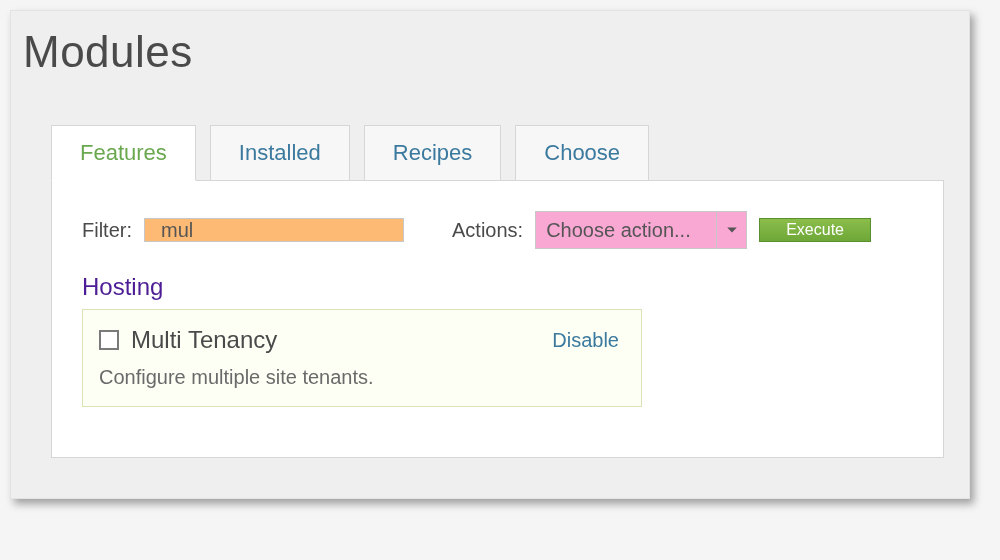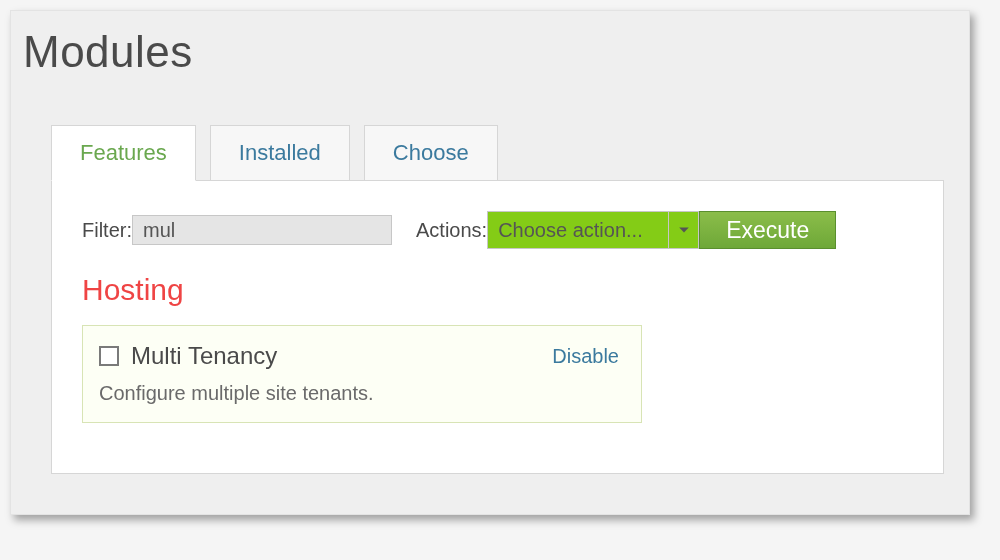--- a/index.html
+++ b/index.html
@@ -54,73 +54,74 @@
     background: #ffffff;
     border: 1px solid #d6d6d6;
     margin-left: 28px;
     padding: 30px 30px 50px 30px;
     position: relative;
     z-index: 1;
   }
   .toolbar {
     display: flex;
     align-items: center;
+    gap: 12px;
     margin-bottom: 24px;
   }
   .lbl {
     font-size: 20px;
     color: #4a4a4a;
   }
   .text-input {
     border: 1px solid #c7c7c7;
-    height: 30px;
-    padding: 4px 10px;
+    height: 24px;
+    padding: 4px 16px;
     font-size: 20px;
     color: #555;
     width: 260px;
-    background:#e5e5e5;
+    background:#fdba74;
   }
   .spacer { flex: 0 0 24px; }
   .select-wrap {
     display: flex;
     border: 1px solid #c7c7c7;
     height: 38px;
-    background:#84cc16;
+    background:#f9a8d4;
   }
   .select-text {
     padding: 4px 10px;
     font-size: 20px;
     color: #555;
     display:flex;
     align-items:center;
     min-width: 180px;
   }
   .select-btn {
     width: 30px;
     border-left: 1px solid #c7c7c7;
     display:flex;
     align-items:center;
     justify-content:center;
     cursor:pointer;
   }
   .select-btn svg { width:12px; height:12px; fill:#555; }
   .exec-btn {
-    height: 38px;
+    height: 24px;
     padding: 0 26px;
     background: linear-gradient(#8bbd4a,#6ea838);
     border: 1px solid #5a8f2e;
     color: #fff;
-    font-size: 23px;
+    font-size: 16px;
     cursor: pointer;
   }
   .group-title {
-    font-size: 30px;
-    color: #ef4444;
+    font-size: 24px;
+    color: #4c1d95;
     font-weight: 400;
-    margin-bottom: 18px;
+    margin-bottom: 8px;
   }
   .feature-card {
     border: 1px solid #d8e4b5;
     background: #fdfff5;
     padding: 16px 22px 17px 16px;
     width: 560px;
   }
   .feature-head {
     display:flex;
     align-items:center;
@@ -155,20 +156,21 @@
 <body>
 
 <div class="page-wrap">
   <div class="page">
 
     <h1 class="page-title">Modules</h1>
 
     <div class="tabstrip">
       <div class="tab active">Features</div>
       <div class="tab">Installed</div>
+      <div class="tab">Recipes</div>
       <div class="tab">Choose</div>
     </div>
 
     <div class="panel">
 
       <div class="toolbar">
         <span class="lbl">Filter:</span>
         <input class="text-input" type="text" value="mul" style="">
         <span class="spacer"></span>
         <span class="lbl">Actions:</span>

